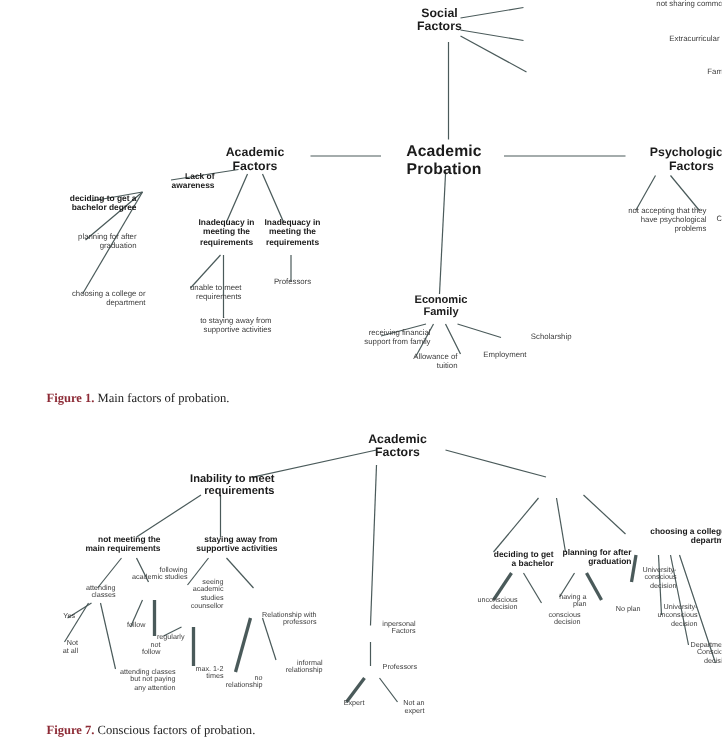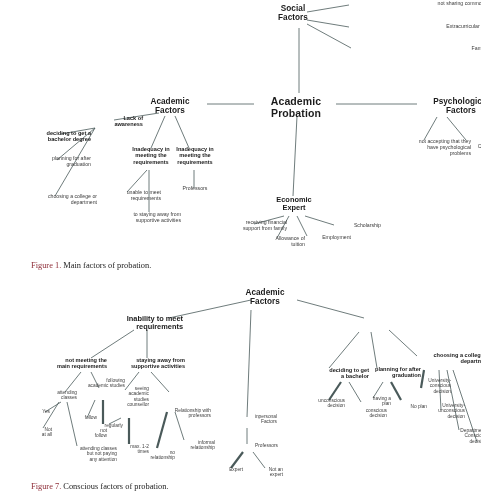--- a/index.html
+++ b/index.html
@@ -23,21 +23,21 @@
   .t-l1{font-weight:bold;font-size:8.2px;letter-spacing:.05px;}
   .t-l1s{font-weight:bold;font-size:7.4px;}
   .t-l2{font-weight:bold;font-size:5.6px;}
   .t-l3{font-weight:normal;font-size:5.2px;color:#3b3b3b;}
   .t-l4{font-weight:normal;font-size:4.8px;color:#3d3d3d;}
   .left{text-align:right;}
   .caption{
     position:absolute;left:2px;font-size:8.4px;
     font-family:"Liberation Serif", serif;color:#222;
   }
-  .caption b{color:#8d2b36;font-weight:normal;font-family:"Liberation Serif",serif;}
+  .caption b{color:#8d2b36;font-weight:bold;font-family:"Liberation Serif",serif;}
   .cap-rest{font-family:"Liberation Serif",serif;text-align:center;}
 </style>
 </head>
 <body>
 
 <div class="fig">
 
   <svg class="lines" viewBox="0 0 481 492">
     <g stroke="#4a5a5a" fill="none" stroke-width="0.8">
 
@@ -111,21 +111,21 @@
 requirements</div>
   <div class="node t-l3 left" style="left:74px;top:212px;width:78px;">to staying away from
 supportive activities</div>
 
   <div class="node t-l2" style="left:132px;top:146px;width:68px;">Inadequacy in
 meeting the
 requirements</div>
   <div class="node t-l3" style="left:140px;top:186px;width:52px;">Professors</div>
 
   <div class="node t-l1s" style="left:234px;top:196px;width:62px;">Economic
-Expert</div>
+Family</div>
   <div class="node t-l3 left" style="left:186px;top:220px;width:72px;">receiving financial
 support from family</div>
   <div class="node t-l3 left" style="left:228px;top:236px;width:48px;">Allowance of
 tuition</div>
   <div class="node t-l3 left" style="left:270px;top:235px;width:52px;">Employment</div>
   <div class="node t-l3 left" style="left:300px;top:223px;width:52px;">Scholarship</div>
 
   <div class="caption" style="top:261px;">
     <b>Figure 1.</b><span class="cap-rest"> Main factors of probation.</span>
   </div>

